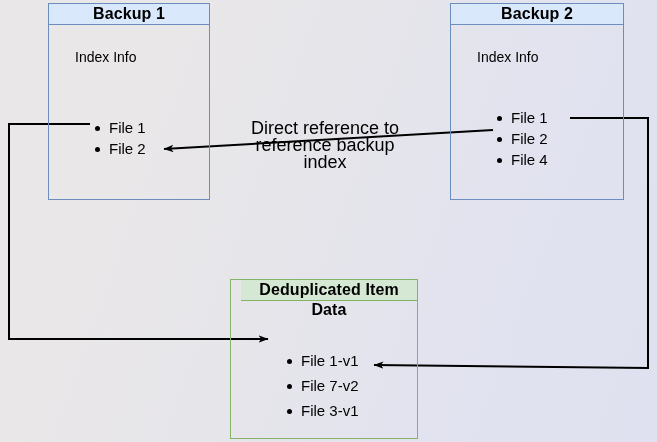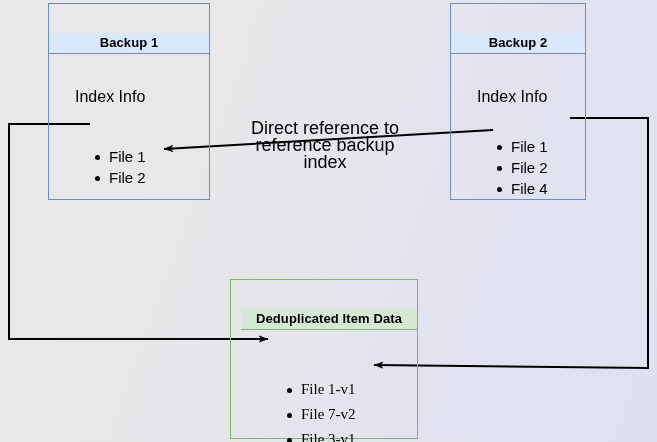--- a/index.html
+++ b/index.html
@@ -37,41 +37,40 @@
   }
   .node.green {
     border-color: #82b366;
     padding-left: 10px;
   }
   .node-header {
     box-sizing: border-box;
     height: 21px;
     line-height: 20px;
     text-align: center;
-    font-size: 13px;
+    font-size: 16px;
     font-weight: bold;
     color: #000000;
     background: #dae8fc;
     border-bottom: 1px solid #6c8ebf;
     letter-spacing: 0.1px;
-    margin-top: 29px;
   }
   .node.green .node-header {
     background: #d5e8d4;
     border-bottom-color: #82b366;
   }
   .node-body {
     position: relative;
     height: calc(100% - 21px);
   }
   .index-title {
     position: absolute;
     left: 26px;
-    top: 34px;
-    font-size: 16px;
+    top: 24px;
+    font-size: 14px;
     color: #000000;
     white-space: nowrap;
   }
   .file-list {
     position: absolute;
     margin: 0;
     padding: 0;
     list-style: none;
   }
   .file-list li {
@@ -87,26 +86,26 @@
     position: absolute;
     left: 2px;
     top: 9px;
     width: 5px;
     height: 5px;
     border-radius: 50%;
     background: #000000;
   }
   
   #backup1      { left: 48px;  top: 3px;   width: 162px; height: 197px; }
-  #backup2      { left: 450px; top: 3px;   width: 136px; height: 197px; }
+  #backup2      { left: 450px; top: 3px;   width: 174px; height: 197px; }
   #dedup        { left: 230px; top: 279px; width: 188px; height: 160px; }
   #backup1 .file-list { left: 44px; top: 92px; }
   #backup2 .file-list { left: 44px; top: 82px; }
   #dedup   .file-list { left: 44px; top: 47px; }
-  #dedup .file-list li { line-height: 25px; font-family: Liberation Serif, serif; }
+  #dedup .file-list li { line-height: 25px; }
   #dedup .file-list li::before { top: 11px; }
   
   .edge-label {
     position: absolute;
     left: 249px;
     top: 120px;
     width: 152px;
     text-align: center;
     font-size: 18px;
     line-height: 17px;

